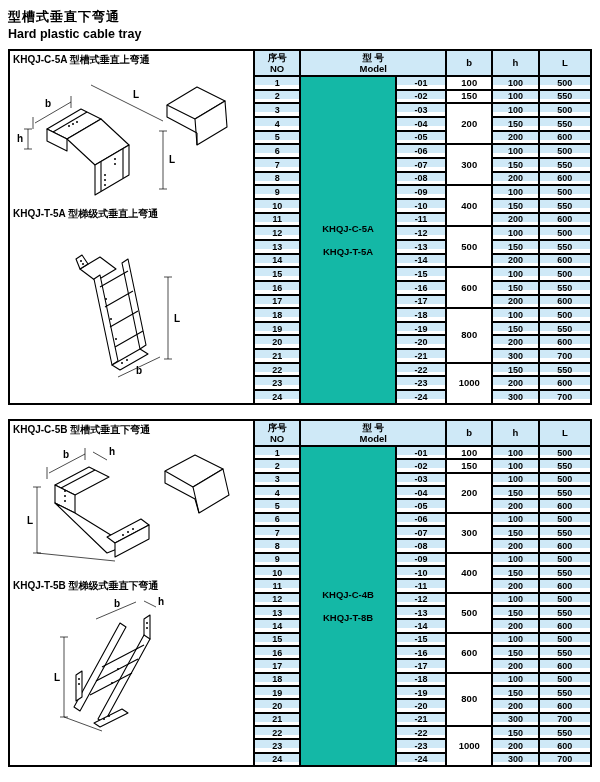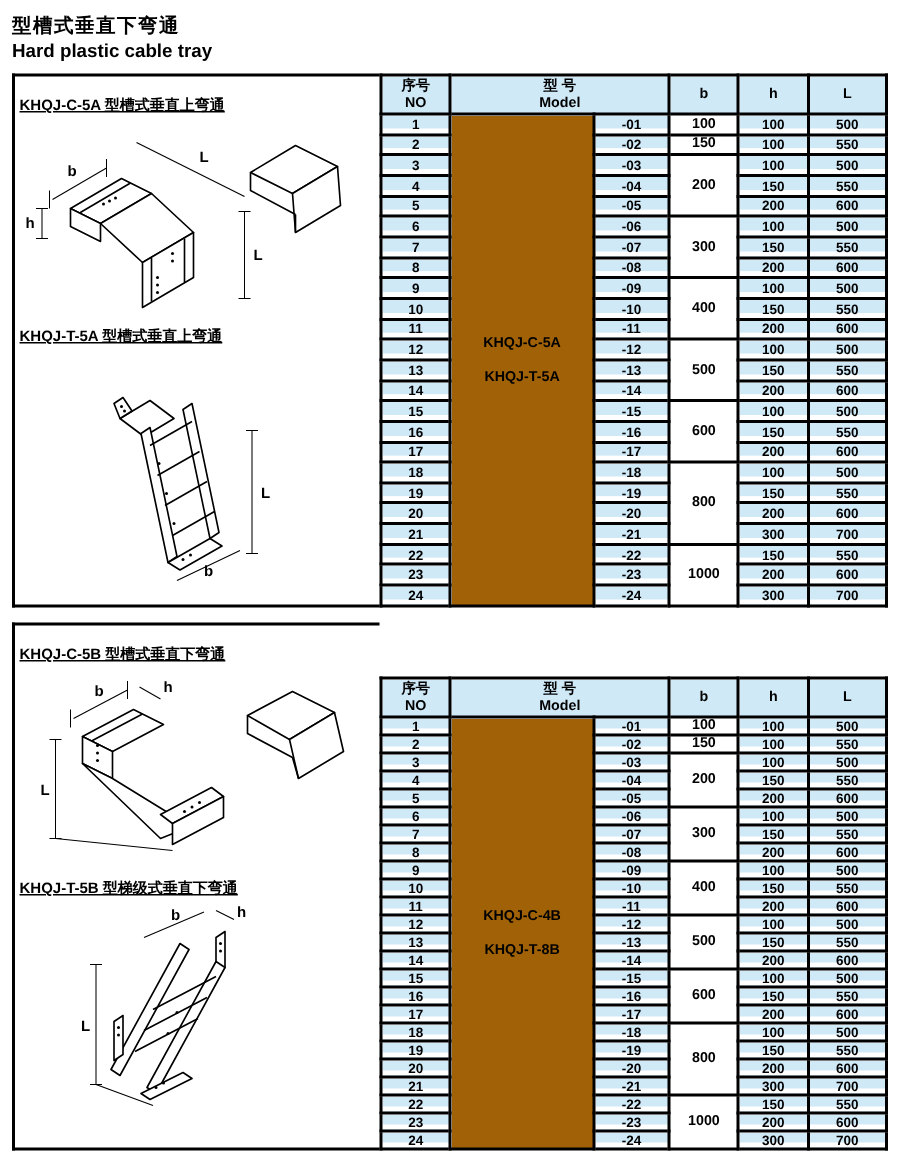--- a/index.html
+++ b/index.html
@@ -8,43 +8,43 @@
     width:600px; height:782px;
     font-family:"Liberation Sans", sans-serif;
     color:#000; overflow:hidden;
   }
   .page { padding:8px 8px 0 8px; }
   header { margin-bottom:8px; }
   .title-zh { font-size:13px; font-weight:bold; letter-spacing:1px; }
   .title-en { font-size:12.5px; font-weight:bold; margin-top:1px; }
 
   .panel { display:flex; align-items:stretch; height:356px; }
-  .panel + .panel { margin-top:14px; height:348px;align-items:flex-end; }
+  .panel + .panel { margin-top:14px; height:348px; }
 
   .art-box {
     width:245px; flex:0 0 245px;
     border:2px solid #000; border-right:none;
-    padding:12px 3px; position:relative;
-    display:flex; flex-direction:column;text-decoration:underline;
+    padding:2px 3px; position:relative;
+    display:flex; flex-direction:column;
   }
   .art-label { font-size:10px; font-weight:bold; white-space:nowrap; }
   .art { display:block; margin:0 auto; }
   .artA { margin-top:4px; }
   .artB { margin-top:2px; }
 
   table.spec { border-collapse:collapse; table-layout:fixed; flex:1; border:2px solid #f97316; }
   .spec th, .spec td {
     border:2px solid #000; text-align:center; vertical-align:middle;
     font-weight:bold; padding:0; overflow:hidden; white-space:nowrap;
   }
   .spec thead th { background:#cfe9f7; font-size:9.5px; height:26px; line-height:1.2; }
   .spec td { font-size:9px; height:11.2px; line-height:10px; }
   td.banded { background:linear-gradient(to bottom,#cfe9f7 0,#cfe9f7 70%,#ffffff 70%); }
   td.merged { background:#fff; font-size:9.5px; }
-  td.model-cell { background:#a16207; font-size:9.5px; vertical-align:middle; }
+  td.model-cell { background:#14b8a6; font-size:9.5px; vertical-align:middle; }
   td.model-cell div { margin:13px 0; }
 
   svg .ln   { stroke:#000; stroke-width:1.1; fill:#fff; stroke-linejoin:round; }
   svg .wire { stroke:#000; stroke-width:1.1; fill:none; stroke-linejoin:round; }
   svg .dim  { stroke:#000; stroke-width:0.7; fill:none; }
   svg .dot  { fill:#000; stroke:none; }
   svg text.dim-label { font:bold 10px "Liberation Sans", sans-serif; fill:#000; }
 </style>
 </head>
 <body>
@@ -85,21 +85,21 @@
           <circle class="dot" cx="90" cy="109" r="1"></circle>
           <circle class="dot" cx="90" cy="114" r="1"></circle>
         <circle class="dot" cx="100" cy="88" r="1"></circle>
           <circle class="dot" cx="100" cy="93" r="1"></circle>
 
         <path class="ln" d="M152,34 L182,16 L210,30 L180,48 Z"></path>
         <path class="ln" d="M180,48 L210,30 L212,56 L182,74 Z"></path>
         <path class="wire" d="M152,34 L152,46 L182,62 M182,74 L182,62"></path>
       </svg>
 
-      <div class="art-label" style="margin-top:10px">KHQJ-T-5A 型槽式垂直上弯通</div>
+      <div class="art-label" style="margin-top:10px">KHQJ-T-5A 型梯级式垂直上弯通</div>
 
       <svg class="art artB" width="200" height="158" viewBox="0 0 200 158">
         <path class="dim" d="M136,54 L136,136 M132,54 L140,54 M132,136 L140,136"></path>
         <text class="dim-label" x="142" y="99">L</text>
         <path class="dim" d="M86,154 L128,134"></path>
         <text class="dim-label" x="104" y="151">b</text>
 
         <path class="ln" d="M48,46 L68,34 L84,46 L64,58 Z"></path>
         <path class="ln" d="M48,46 L44,36 L50,32 L56,41 Z"></path>
         <circle class="dot" cx="49" cy="38" r="1"></circle>

